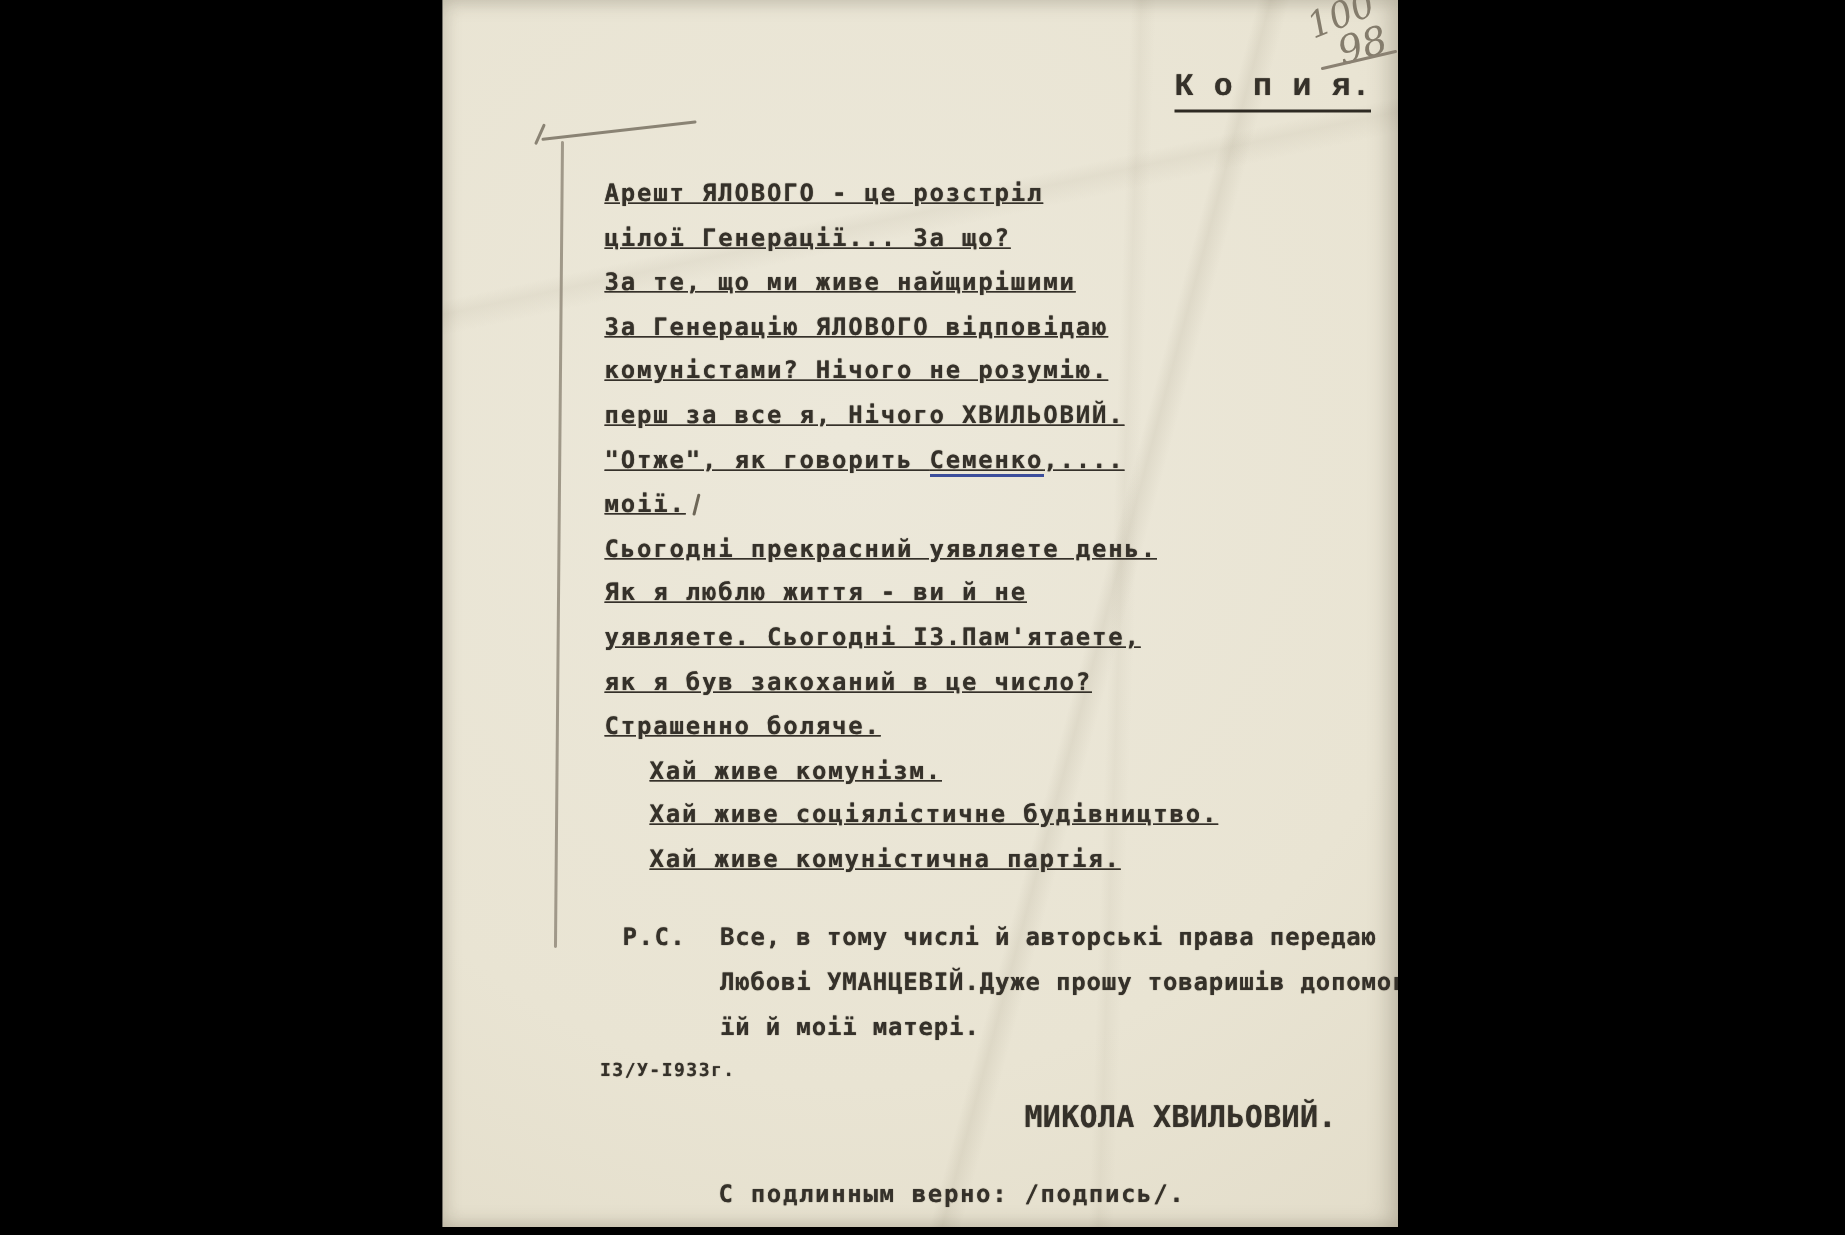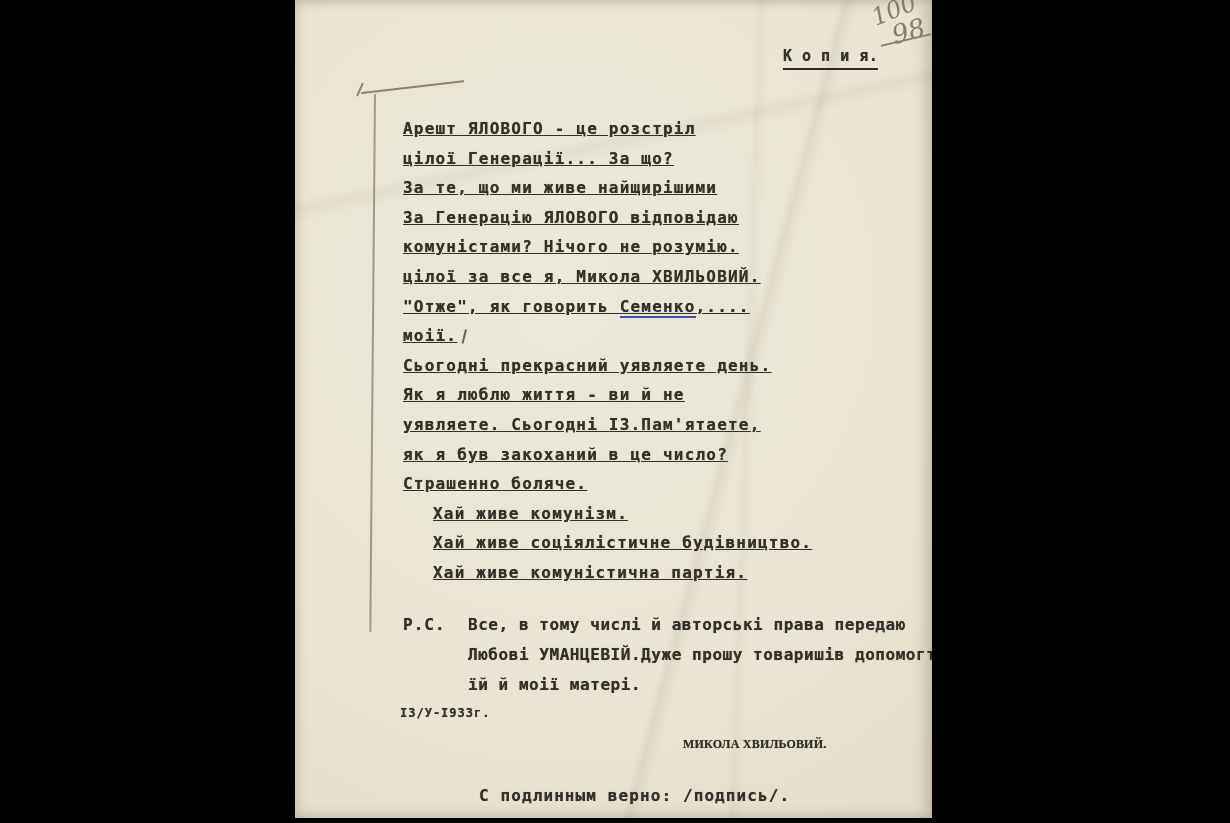--- a/index.html
+++ b/index.html
@@ -12,22 +12,22 @@
     background:
       linear-gradient(105deg, rgba(0,0,0,0) 63.5%, rgba(120,110,85,0.10) 64.5%, rgba(0,0,0,0) 66%),
       linear-gradient(168deg, rgba(0,0,0,0) 21%, rgba(120,110,85,0.07) 22%, rgba(0,0,0,0) 23.5%),
       linear-gradient(92deg, rgba(0,0,0,0) 69%, rgba(120,110,85,0.06) 70%, rgba(0,0,0,0) 71.5%),
       radial-gradient(130% 105% at 42% 36%, #ece8da 0%, #e9e4d3 50%, #ddd6c1 100%);
     box-shadow: inset -6px 0 14px rgba(60,50,30,0.22), inset 4px 0 10px rgba(60,50,30,0.10);
   }
   .typed{color:#35312a;text-shadow:0 0 0.7px rgba(45,38,26,0.75);font-weight:bold;}
 
   .copy-label{
-    position:absolute;left:488px;top:47px;font-size:15px;letter-spacing:0.5px;
-    border-bottom:2px solid #2e2a23;padding-bottom:3px;
+    position:absolute;left:488px;top:47px;font-size:21px;letter-spacing:0.5px;
+    border-bottom:2px solid #2e2a23;padding-bottom:3px;font-family:Liberation Mono, monospace;
   }
 
   .handwritten{
     position:absolute;color:#847c6c;font-family:"DejaVu Serif","Liberation Serif",serif;
     font-style:italic;font-weight:normal;
   }
   .hw-100{left:576px;top:-4px;font-size:24px;transform:rotate(-22deg);}
   .hw-98{left:597px;top:16px;font-size:26px;transform:rotate(-16deg);}
   .hw-strike{
     position:absolute;left:585px;top:39px;width:52px;height:2px;background:#8a8172;
@@ -49,26 +49,26 @@
 
   .body-block{position:absolute;left:108px;top:114px;width:520px;text-decoration:underline;}
   .line{height:29.6px;line-height:29.6px;font-size:16px;letter-spacing:1.2px;white-space:nowrap;}
   .line.indent{padding-left:30px;}
   .blue-underline{border-bottom:2px solid #3c4e9c;padding-bottom:0;}
   .pencil-tick{
     display:inline-block;width:2px;height:15px;background:#6e6758;margin-left:7px;
     transform:rotate(14deg) translateY(3px);border-radius:2px;
   }
 
-  .ps-block{position:absolute;left:108px;top:610px;width:540px;}
+  .ps-block{position:absolute;left:120px;top:610px;width:540px;}
   .ps-line{position:relative;height:30px;line-height:30px;font-size:16px;letter-spacing:0.55px;white-space:nowrap;padding-left:65px;}
   .ps-label{position:absolute;left:0;top:0;letter-spacing:1px;}
 
   .date-line{position:absolute;left:105px;top:700px;font-size:12px;letter-spacing:1px;line-height:26px;}
-  .signature{position:absolute;left:388px;top:731px;font-size:12px;letter-spacing:0.2px;line-height:26px;font-family:Liberation Serif, serif;}
+  .signature{position:absolute;left:388px;top:731px;font-size:20px;letter-spacing:0.2px;line-height:26px;}
   .certification{position:absolute;left:184px;top:783px;font-size:16px;letter-spacing:1.1px;line-height:26px;}
 </style>
 </head>
 <body>
 
 <div class="stage">
   <div class="page">
 
     <div class="handwritten hw-100">100</div>
     <div class="handwritten hw-98">98</div>
@@ -79,21 +79,21 @@
     <div class="pencil-arrowtip"></div>
     <div class="pencil-h"></div>
     <div class="pencil-v"></div>
 
     <div class="body-block typed">
       <div class="line">Арешт ЯЛОВОГО - це розстріл</div>
       <div class="line">цілої Генерації... За що?</div>
       <div class="line">За те, що ми живе найщирішими</div>
       <div class="line">За Генерацію ЯЛОВОГО відповідаю</div>
       <div class="line">комуністами? Нічого не розумію.</div>
-      <div class="line">цілої за все я, Микола ХВИЛЬОВИЙ.</div>
+      <div class="line">перш за все я, Нічого ХВИЛЬОВИЙ.</div>
       <div class="line"><span>"Отже", як говорить </span><span class="blue-underline">Семенко</span><span>,....</span></div>
       <div class="line"><span>моії.</span><span class="pencil-tick"></span></div>
       <div class="line">Сьогодні прекрасний уявляете день.</div>
       <div class="line">Як я люблю життя - ви й не</div>
       <div class="line">уявляете. Сьогодні І3.Пам'ятаете,</div>
       <div class="line">як я був закоханий в це число?</div>
       <div class="line">Страшенно боляче.</div>
       <div class="line indent">Хай живе комунізм.</div>
       <div class="line indent">Хай живе соціялістичне будівництво.</div>
       <div class="line indent">Хай живе комуністична партія.</div>

